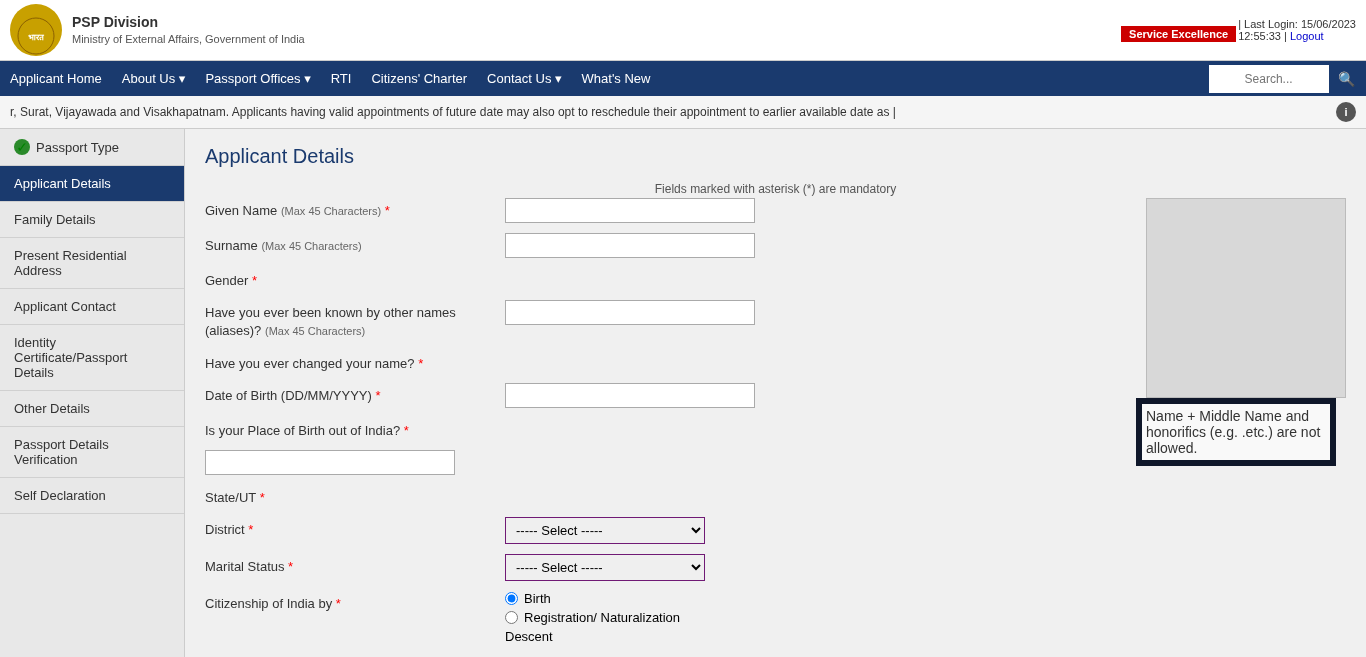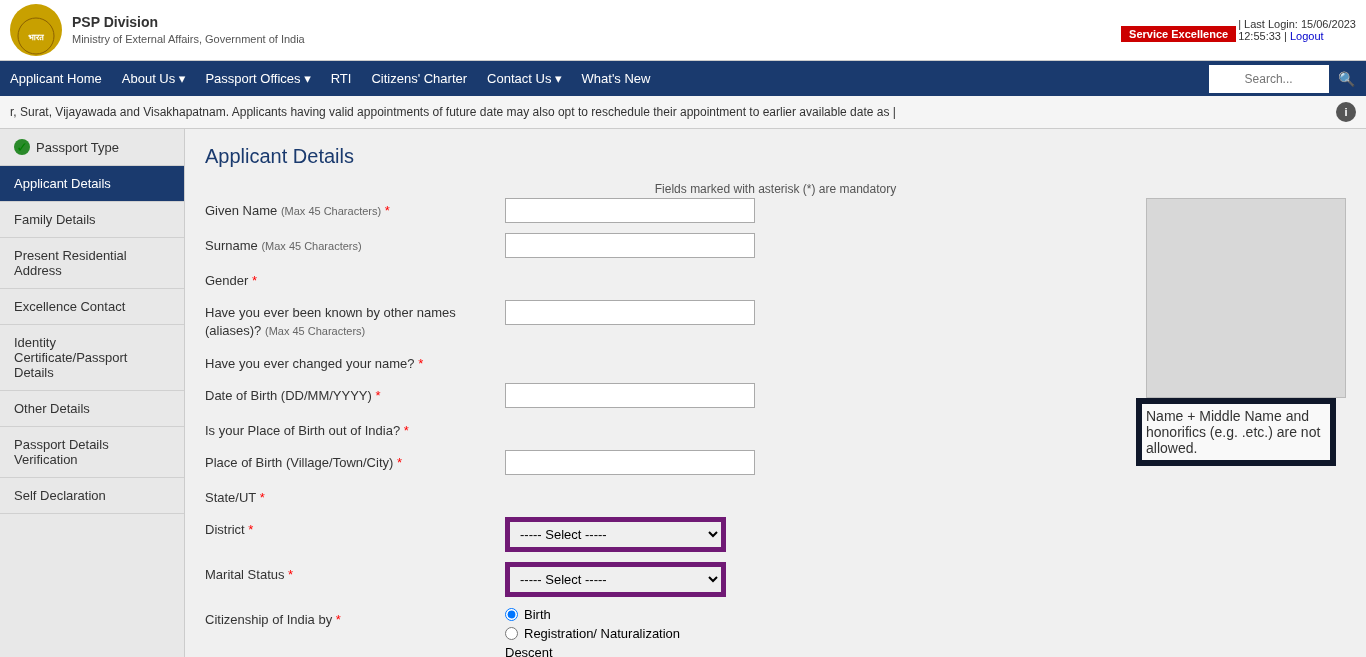--- a/index.html
+++ b/index.html
@@ -48,21 +48,21 @@
 
     
     .form-section { display: flex; gap: 10px; }
     .form-fields { flex: 1; }
     .form-row { display: flex; align-items: flex-start; margin-bottom: 10px; }
     .form-label { width: 300px; min-width: 300px; font-size: 13px; color: #333; padding-top: 4px; line-height: 1.4; }
     .form-label .required { color: red; }
     .form-label .hint { font-size: 11px; color: #666; }
     .form-input { flex: 1; }
     .form-input input[type="text"] { padding: 4px 6px; border: 1px solid #aaa; font-size: 13px; width: 250px; }
-    .form-input select { padding: 4px 6px; border: 5px solid #701a75; font-size: 13px; width: 221px; }
+    .form-input select { padding: 4px 6px; border: 1px solid #701a75; font-size: 13px; width: 200px; }
     .form-input .radio-group { display: flex; flex-direction: column; gap: 4px; }
     .form-input .radio-group label { font-size: 13px; display: flex; align-items: center; gap: 6px; }
 
     .photo-box { width: 200px; min-width: 200px; height: 200px; background: #d8d8d8; border: 1px solid #bbb; margin-left: 10px; flex-shrink: 0; }
 
     .right-panel { display: flex; flex-direction: column; }
     .right-info { font-size: 14px; color: #333; max-width: 200px; padding: 4px; background: #f9f9f9; border: 6px solid #0f172a; }
   </style>
 </head>
 <body>
@@ -121,21 +121,21 @@
     <div class="sidebar-item active">
       <span>Applicant Details</span>
     </div>
     <div class="sidebar-item">
       <span>Family Details</span>
     </div>
     <div class="sidebar-item">
       <span>Present Residential Address</span>
     </div>
     <div class="sidebar-item">
-      <span>Excellence Contact</span>
+      <span>Applicant Contact</span>
     </div>
     <div class="sidebar-item">
       <span>Identity Certificate/Passport Details</span>
     </div>
     <div class="sidebar-item">
       <span>Other Details</span>
     </div>
     <div class="sidebar-item">
       <span>Passport Details Verification</span>
     </div>
@@ -213,24 +213,20 @@
         <div class="form-row">
           <div class="form-label">
             <span>Is your Place of Birth out of India?</span>
             <span class="required">*</span>
           </div>
           <div class="form-input">
           </div>
         </div>
 
         <div class="form-row">
-          <div class="form-label">
-            <span>Place of Birth (Village/Town/City)</span>
-            <span class="required"> *</span>
-          </div>
           <div class="form-input">
             <input type="text" style="">
           </div>
         </div>
 
         <div class="form-row">
           <div class="form-label">
             <span>State/UT</span>
             <span class="required"> *</span>
           </div>

